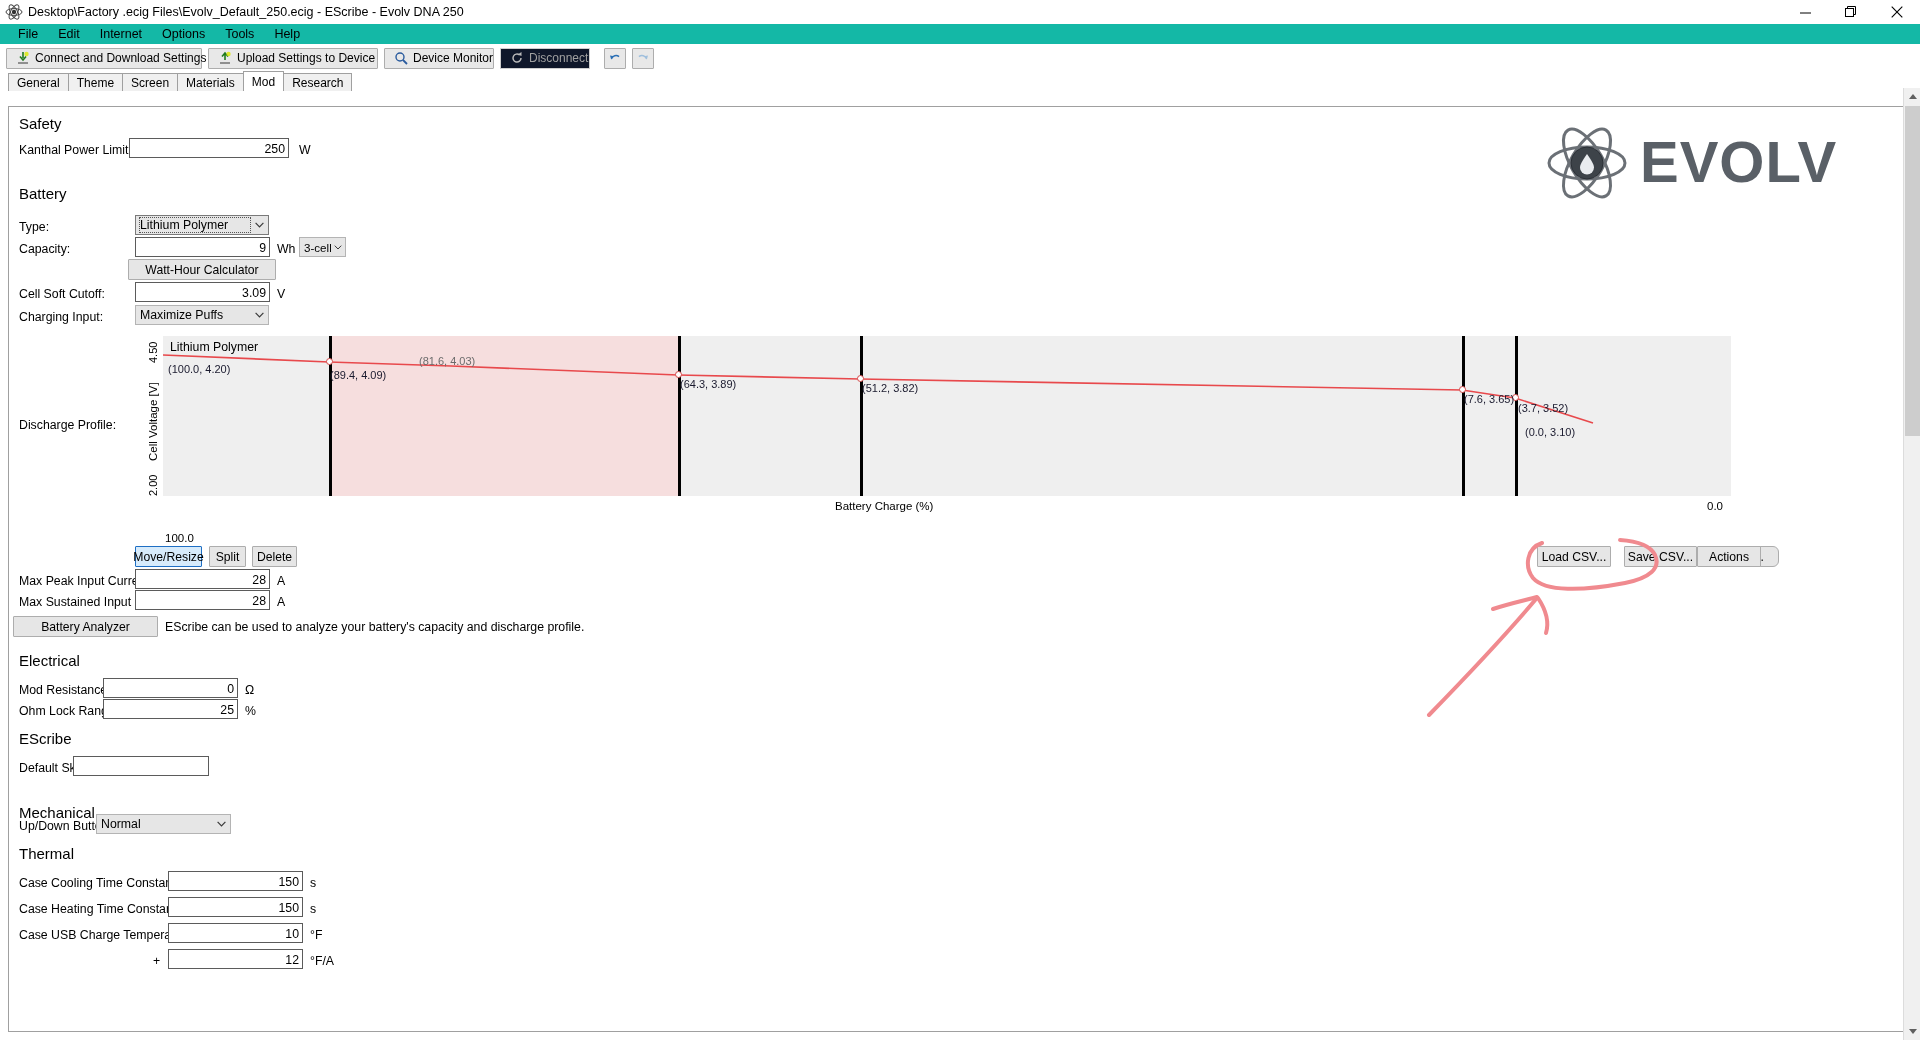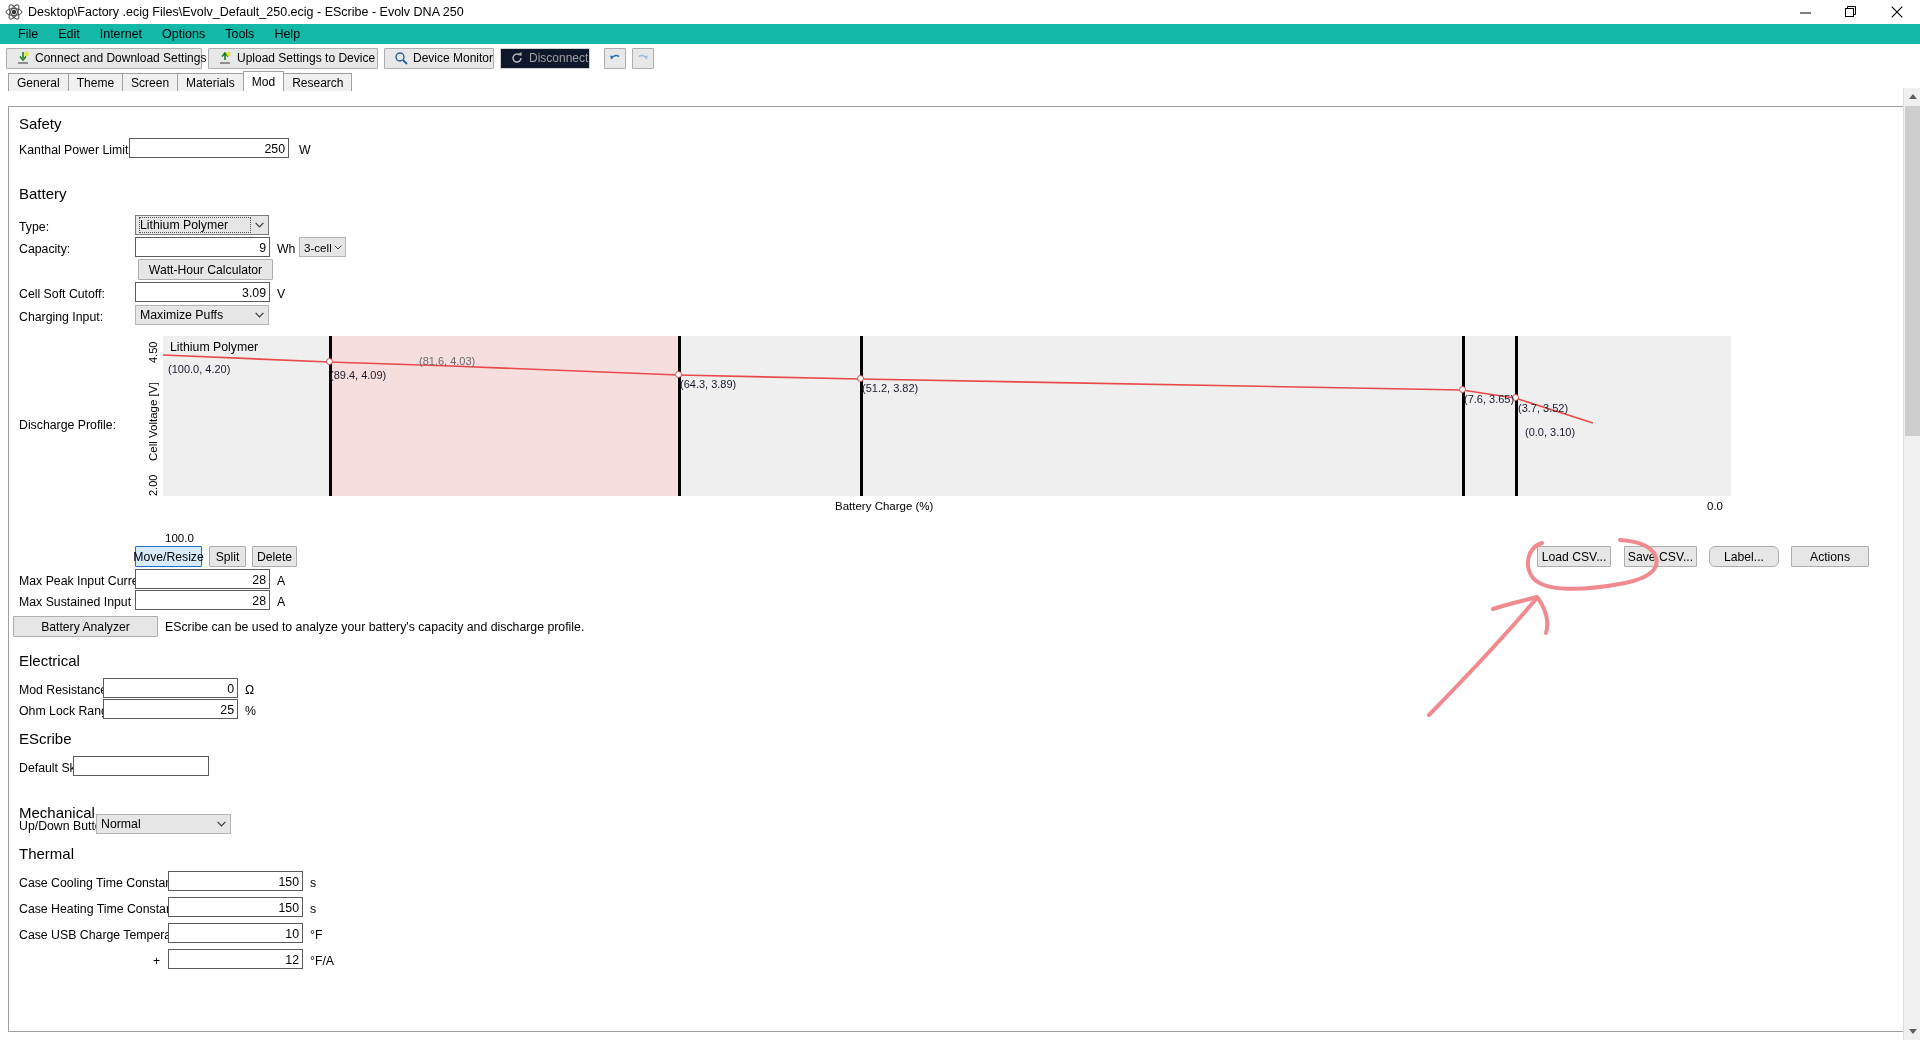--- a/index.html
+++ b/index.html
@@ -271,21 +271,21 @@
   <div class="unit" style="left:268px; top:135px;">Wh</div>
   <div class="combo" style="left:290px; top:130px; width:47px; padding-left:4px;">
     <span class="ctext" style="font-size:11.6px">3-cell</span>
     <span class="carrow" style="width:14px">
       <svg width="8" height="5" viewBox="0 0 9 6">
           <polyline points="0.6,0.8 4.5,4.8 8.4,0.8" fill="none" stroke="#3a3a3a" stroke-width="1.2"></polyline>
         </svg>
     </span>
   </div>
 
-  <div class="btn" style="left:129px; top:152px; width:135px;">Watt-Hour Calculator</div>
+  <div class="btn" style="left:119px; top:152px; width:148px;">Watt-Hour Calculator</div>
 
   <div class="fld-label" style="left:10px; top:180px;">Cell Soft Cutoff:</div>
   <div class="txtbox" style="left:126px; top:175px; width:135px;">3.09</div>
   <div class="unit" style="left:268px; top:180px;">V</div>
 
   <div class="fld-label" style="left:10px; top:203px;">Charging Input:</div>
   <div class="combo" style="left:126px; top:198px; width:134px;">
     <span class="ctext">Maximize Puffs</span>
     <span class="carrow">
       <svg width="9" height="6" viewBox="0 0 9 6">
@@ -339,21 +339,21 @@
     <div id="xlabel" style="left:700px; top:167px;">Battery Charge (%)</div>
   </div>
 
   <div class="btn sel" style="left:126px; top:439px; width:67px;">Move/Resize</div>
   <div class="btn" style="left:200px; top:439px; width:37px;">Split</div>
   <div class="btn" style="left:243px; top:439px; width:45px;">Delete</div>
 
   <div class="btn" style="left:1528px; top:439px; width:74px;">Load CSV...</div>
   <div class="btn" style="left:1615px; top:439px; width:73px;">Save CSV...</div>
   <div class="btn" style="left:1700px; top:439px; width:70px;border-radius:6px;">Label...</div>
-  <div class="btn" style="left:1782px; top:439px; width:78px;">Actions</div>
+  <div class="btn" style="left:1688px; top:439px; width:64px;">Actions</div>
 
   <div class="fld-label" style="left:10px; top:467px;">Max Peak Input Current:</div>
   <div class="txtbox" style="left:126px; top:462px; width:135px;">28</div>
   <div class="unit" style="left:268px; top:467px;">A</div>
 
   <div class="fld-label" style="left:10px; top:488px;">Max Sustained Input Current:</div>
   <div class="txtbox" style="left:126px; top:483px; width:135px;">28</div>
   <div class="unit" style="left:268px; top:488px;">A</div>
 
   <div class="btn" style="left:4px; top:509px; width:145px;">Battery Analyzer</div>
@@ -394,20 +394,35 @@
   <div class="unit" style="left:301px; top:795px;">s</div>
 
   <div class="fld-label" style="left:10px; top:821px;">Case USB Charge Temperature Rise:</div>
   <div class="txtbox" style="left:159px; top:816px; width:135px;">10</div>
   <div class="unit" style="left:301px; top:821px;">°F</div>
 
   <div class="fld-label" style="left:144px; top:847px;">+</div>
   <div class="txtbox" style="left:159px; top:842px; width:135px;">12</div>
   <div class="unit" style="left:301px; top:847px;">°F/A</div>
 
+  <div id="logo">
+    <svg width="330" height="86" viewBox="0 0 330 86">
+      <g transform="translate(42,43)">
+        <g fill="none" stroke="#6b7076" stroke-width="3">
+          <ellipse cx="0" cy="0" rx="38" ry="16"></ellipse>
+          <ellipse cx="0" cy="0" rx="38" ry="16" transform="rotate(60)"></ellipse>
+          <ellipse cx="0" cy="0" rx="38" ry="16" transform="rotate(120)"></ellipse>
+        </g>
+        <circle cx="0" cy="0" r="16" fill="#3d4349"></circle>
+        <circle cx="0" cy="0" r="16" fill="none" stroke="#2b3036" stroke-width="1"></circle>
+        <path d="M0,-9 C5,-2 7,2 7,4.5 A7,7 0 1 1 -7,4.5 C-7,2 -5,-2 0,-9 Z" fill="#e9ecef"></path>
+      </g>
+      <text x="95" y="62" font-family="'Liberation Sans', sans-serif" font-size="58" font-weight="bold" fill="#5a6067" letter-spacing="1">EVOLV</text>
+    </svg>
+  </div>
 </div>
 
 <div id="vscroll">
   <div class="sb-arrow" style="top:0;">
     <svg width="8" height="5" viewBox="0 0 8 5">
         <polygon points="4,0 8,5 0,5" fill="#606060"></polygon>
       </svg>
   </div>
   <div id="vthumb" style="top:18px;"></div>
   <div class="sb-arrow" style="bottom:0;">

